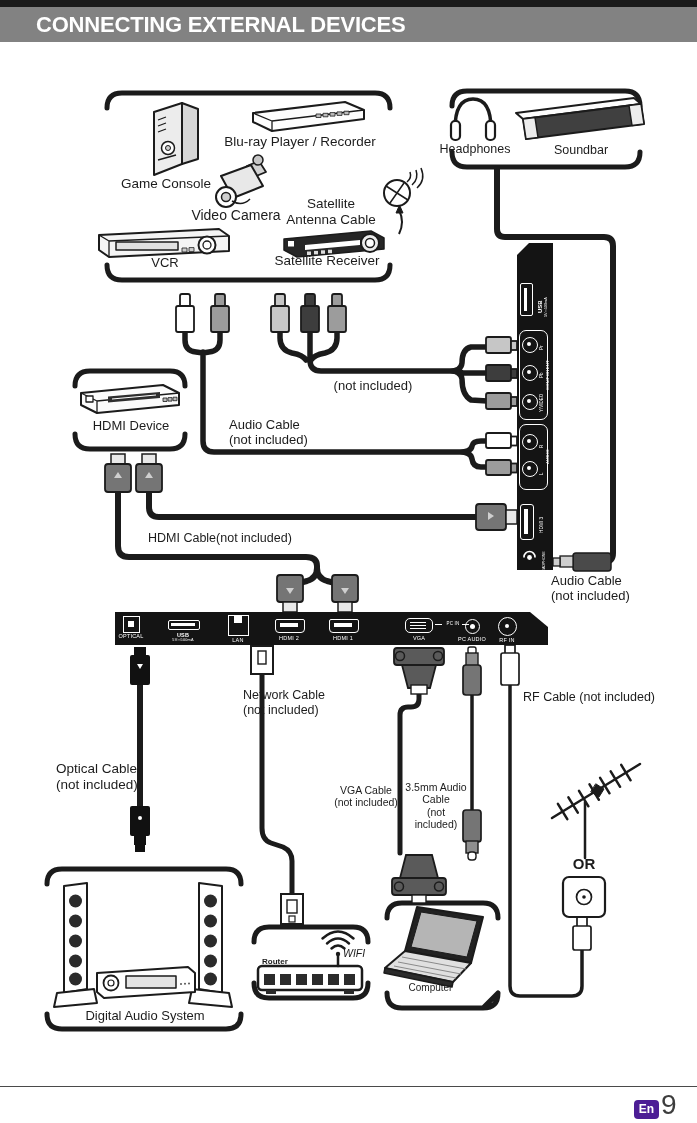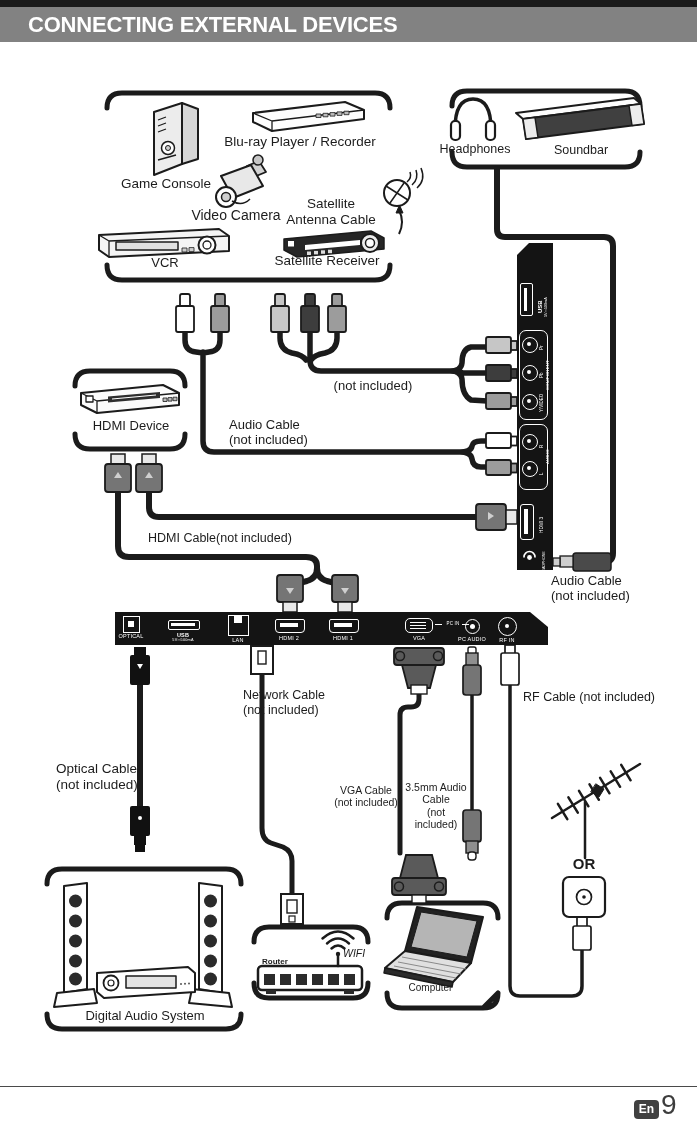--- a/index.html
+++ b/index.html
@@ -1,21 +1,21 @@
 <!DOCTYPE html>
 <html><head>
 <meta charset="utf-8">
 <style>
   html,body{margin:0;padding:0;background:#fff;}
   .page{position:relative;width:697px;height:1123px;background:#fff;
         font-family:"Liberation Sans", sans-serif;overflow:hidden;}
   .hdr-strip{position:absolute;left:0;top:0;width:100%;height:7px;background:#1a1a1a;}
   .hdr-bar{position:absolute;left:0;top:7px;width:100%;height:35px;background:#828282;
            display:flex;align-items:center;}
-  .hdr-title{color:#fff;font-weight:bold;font-size:22px;padding-left:28px;letter-spacing:-0.2px;}
+  .hdr-title{color:#fff;font-weight:bold;font-size:22px;padding-left:36px;letter-spacing:-0.2px;}
   .diagram{position:absolute;left:0;top:0;}
   .lbl{position:absolute;color:#1c1c1c;font-size:13px;line-height:1.18;text-align:center;}
   .lbl.left{text-align:left;}
   .panel{position:absolute;background:#141414;}
   .side-panel{left:517px;top:243px;width:36px;height:327px;
               clip-path:polygon(12px 0,36px 0,36px 327px,0 327px,0 12px);}
   .bottom-panel{left:115px;top:612px;width:433px;height:33px;
               clip-path:polygon(0 0,415px 0,433px 15px,433px 33px,0 33px);}
   .vlabel{position:absolute;transform-origin:0 0;transform:rotate(-90deg);
           color:#fff;white-space:nowrap;line-height:1;}
@@ -37,21 +37,21 @@
   .rf-port::after{content:"";position:absolute;left:6px;top:6px;width:4px;height:4px;background:#fff;border-radius:50%;}
   .rca-jack{position:absolute;width:14px;height:14px;border:1.5px solid #fff;border-radius:50%;}
   .rca-jack::after{content:"";position:absolute;left:4px;top:4px;width:4.5px;height:4.5px;background:#fff;border-radius:50%;}
   .spgroup{position:absolute;border:1.5px solid #fff;border-radius:7px;}
   .vusb{position:absolute;width:11px;height:31px;border:1.5px solid #fff;border-radius:2px;}
   .vusb::after{content:"";position:absolute;left:2.5px;top:3.5px;width:3px;height:23px;background:#fff;}
   .vhdmi{position:absolute;width:12px;height:34px;border:1.5px solid #fff;border-radius:3px;}
   .vhdmi::after{content:"";position:absolute;left:3px;top:4px;width:3.5px;height:25px;background:#fff;}
   .pcin-line{position:absolute;height:0;border-top:1px solid #fff;}
   .foot-line{position:absolute;left:0;top:1086px;width:100%;height:0;border-top:1.6px solid #4a4a4a;}
-  .en-badge{position:absolute;left:634px;top:1100px;width:25px;height:19px;background:#404040;
+  .en-badge{position:absolute;left:634px;top:1100px;width:25px;height:19px;background:#4c1d95;
             border-radius:4px;color:#fff;font-size:12px;font-weight:bold;text-align:center;line-height:19px;}
   .page-num{position:absolute;left:661px;top:1089px;font-size:28px;color:#3d3d3d;}
 </style>
 </head>
 <body>
 
 <div class="page">
 
   <div class="hdr-strip"></div>
   <div class="hdr-bar">

